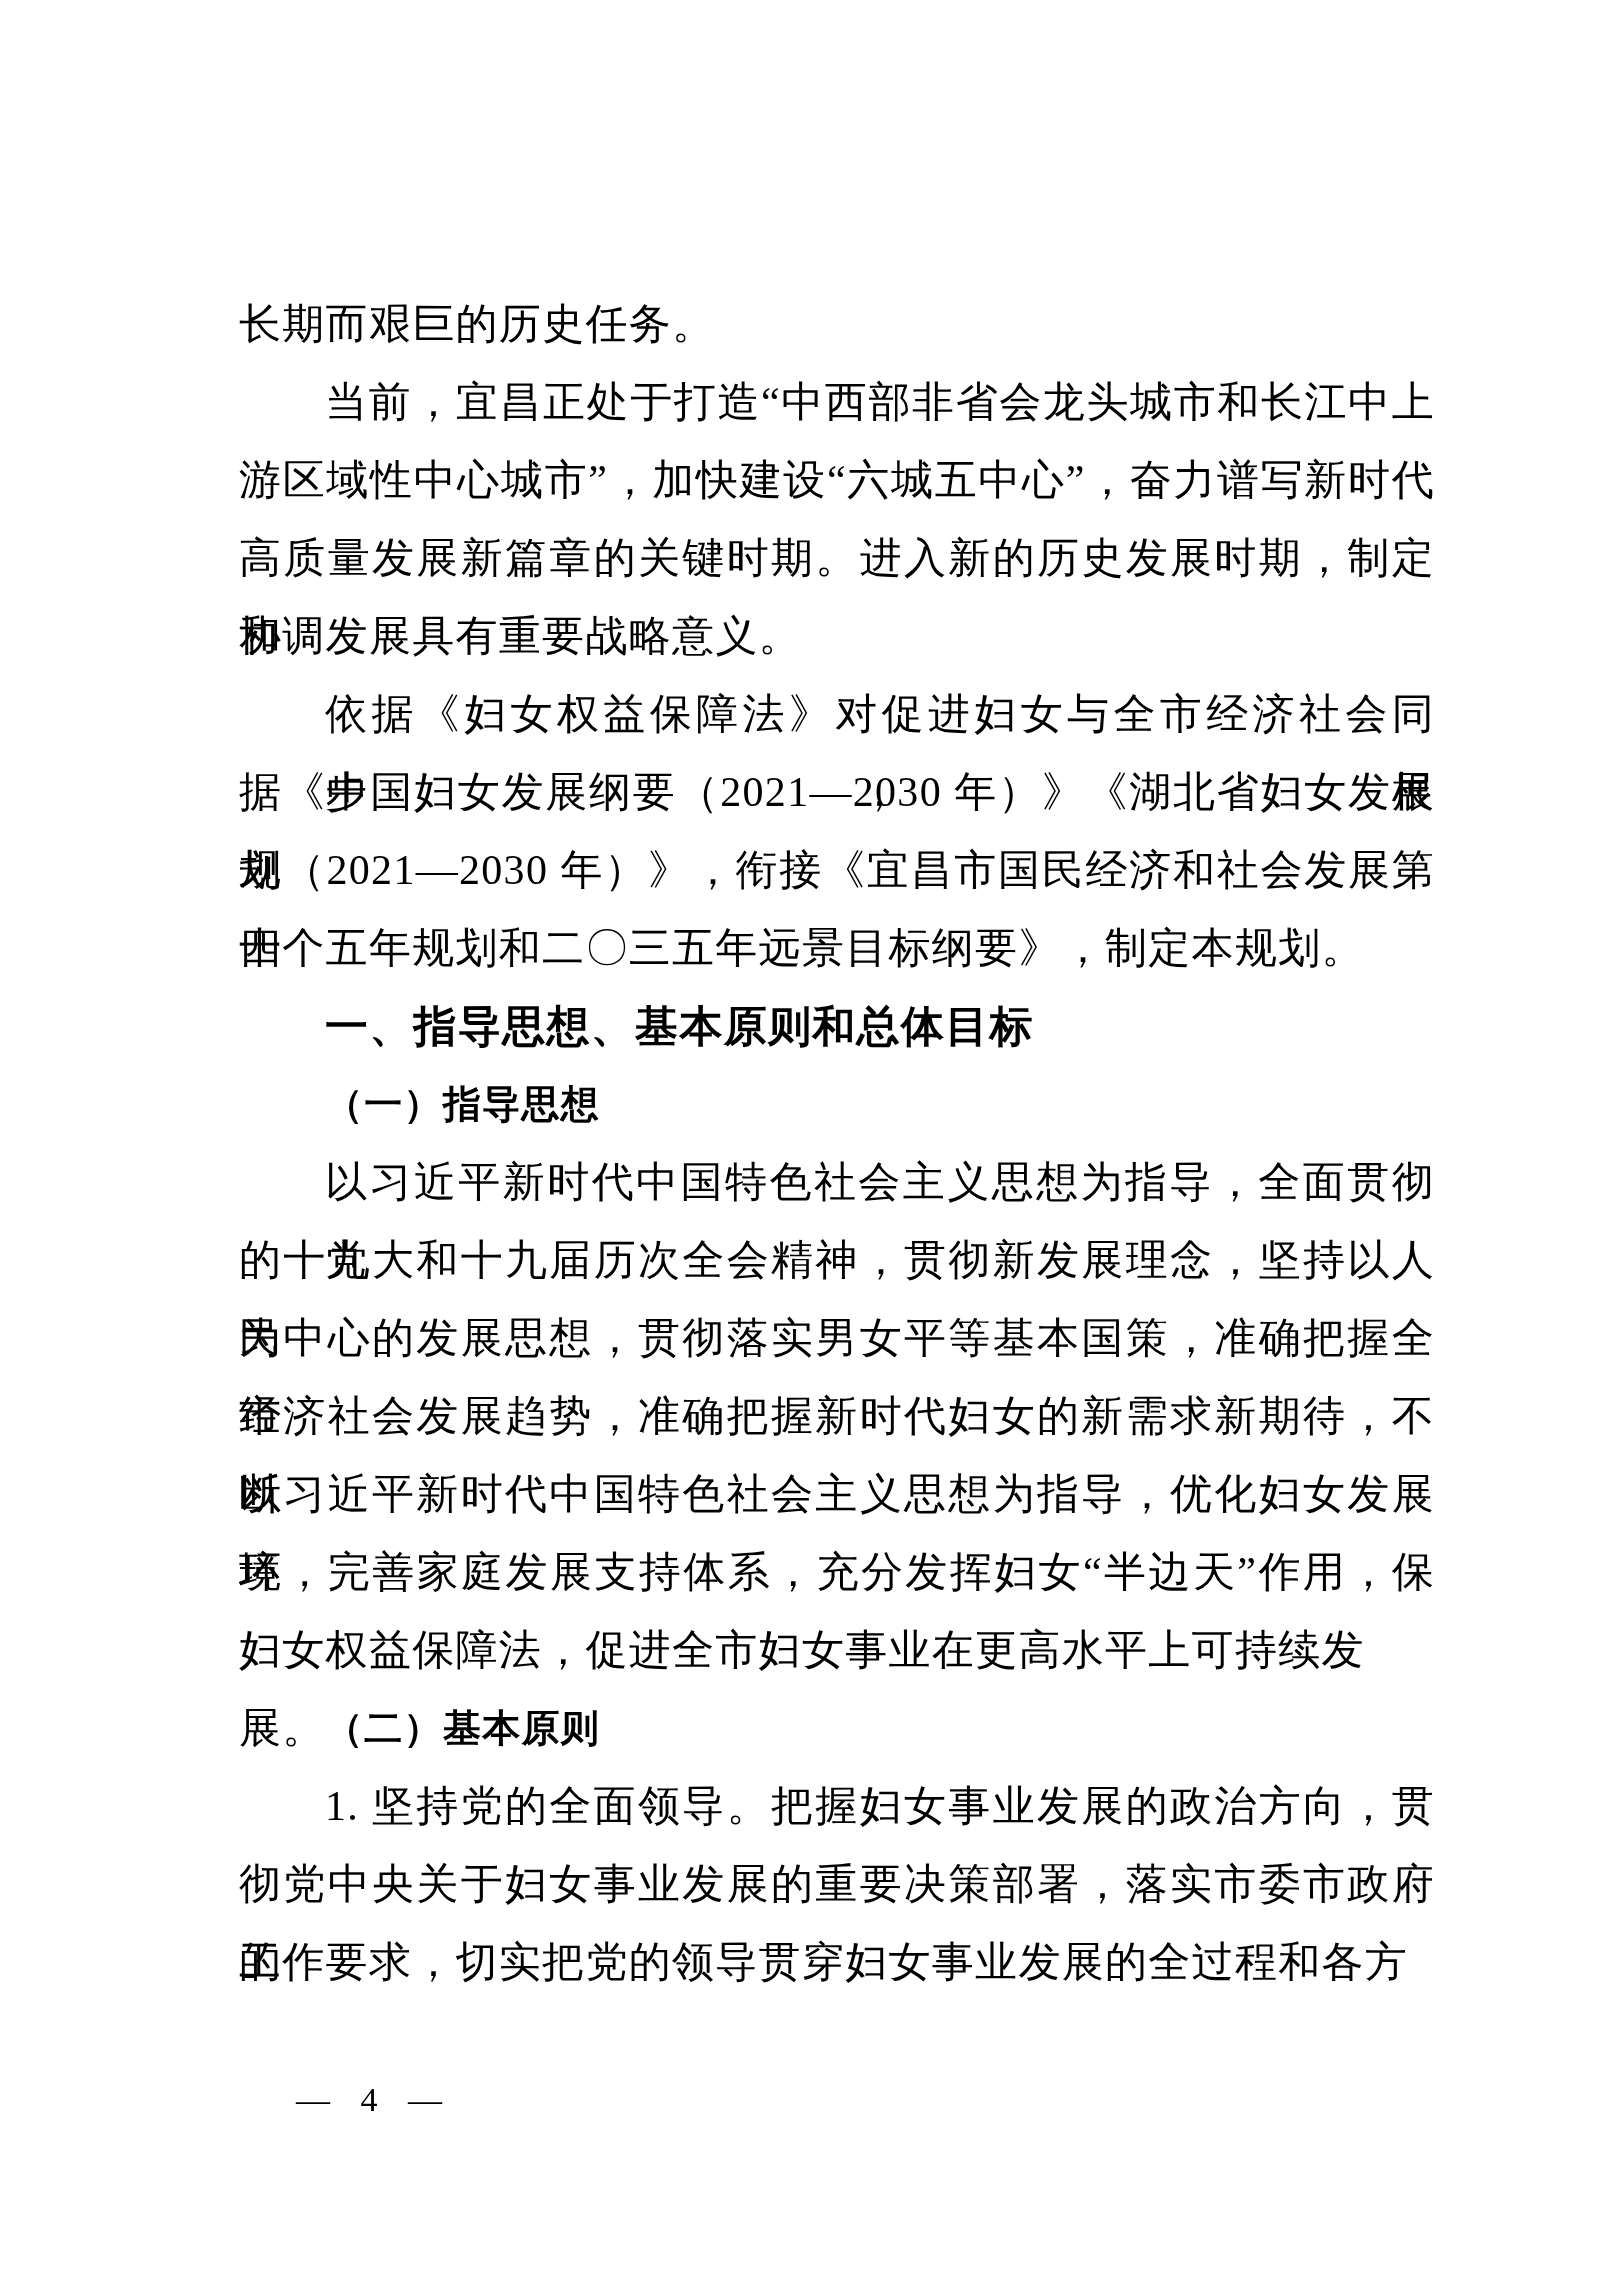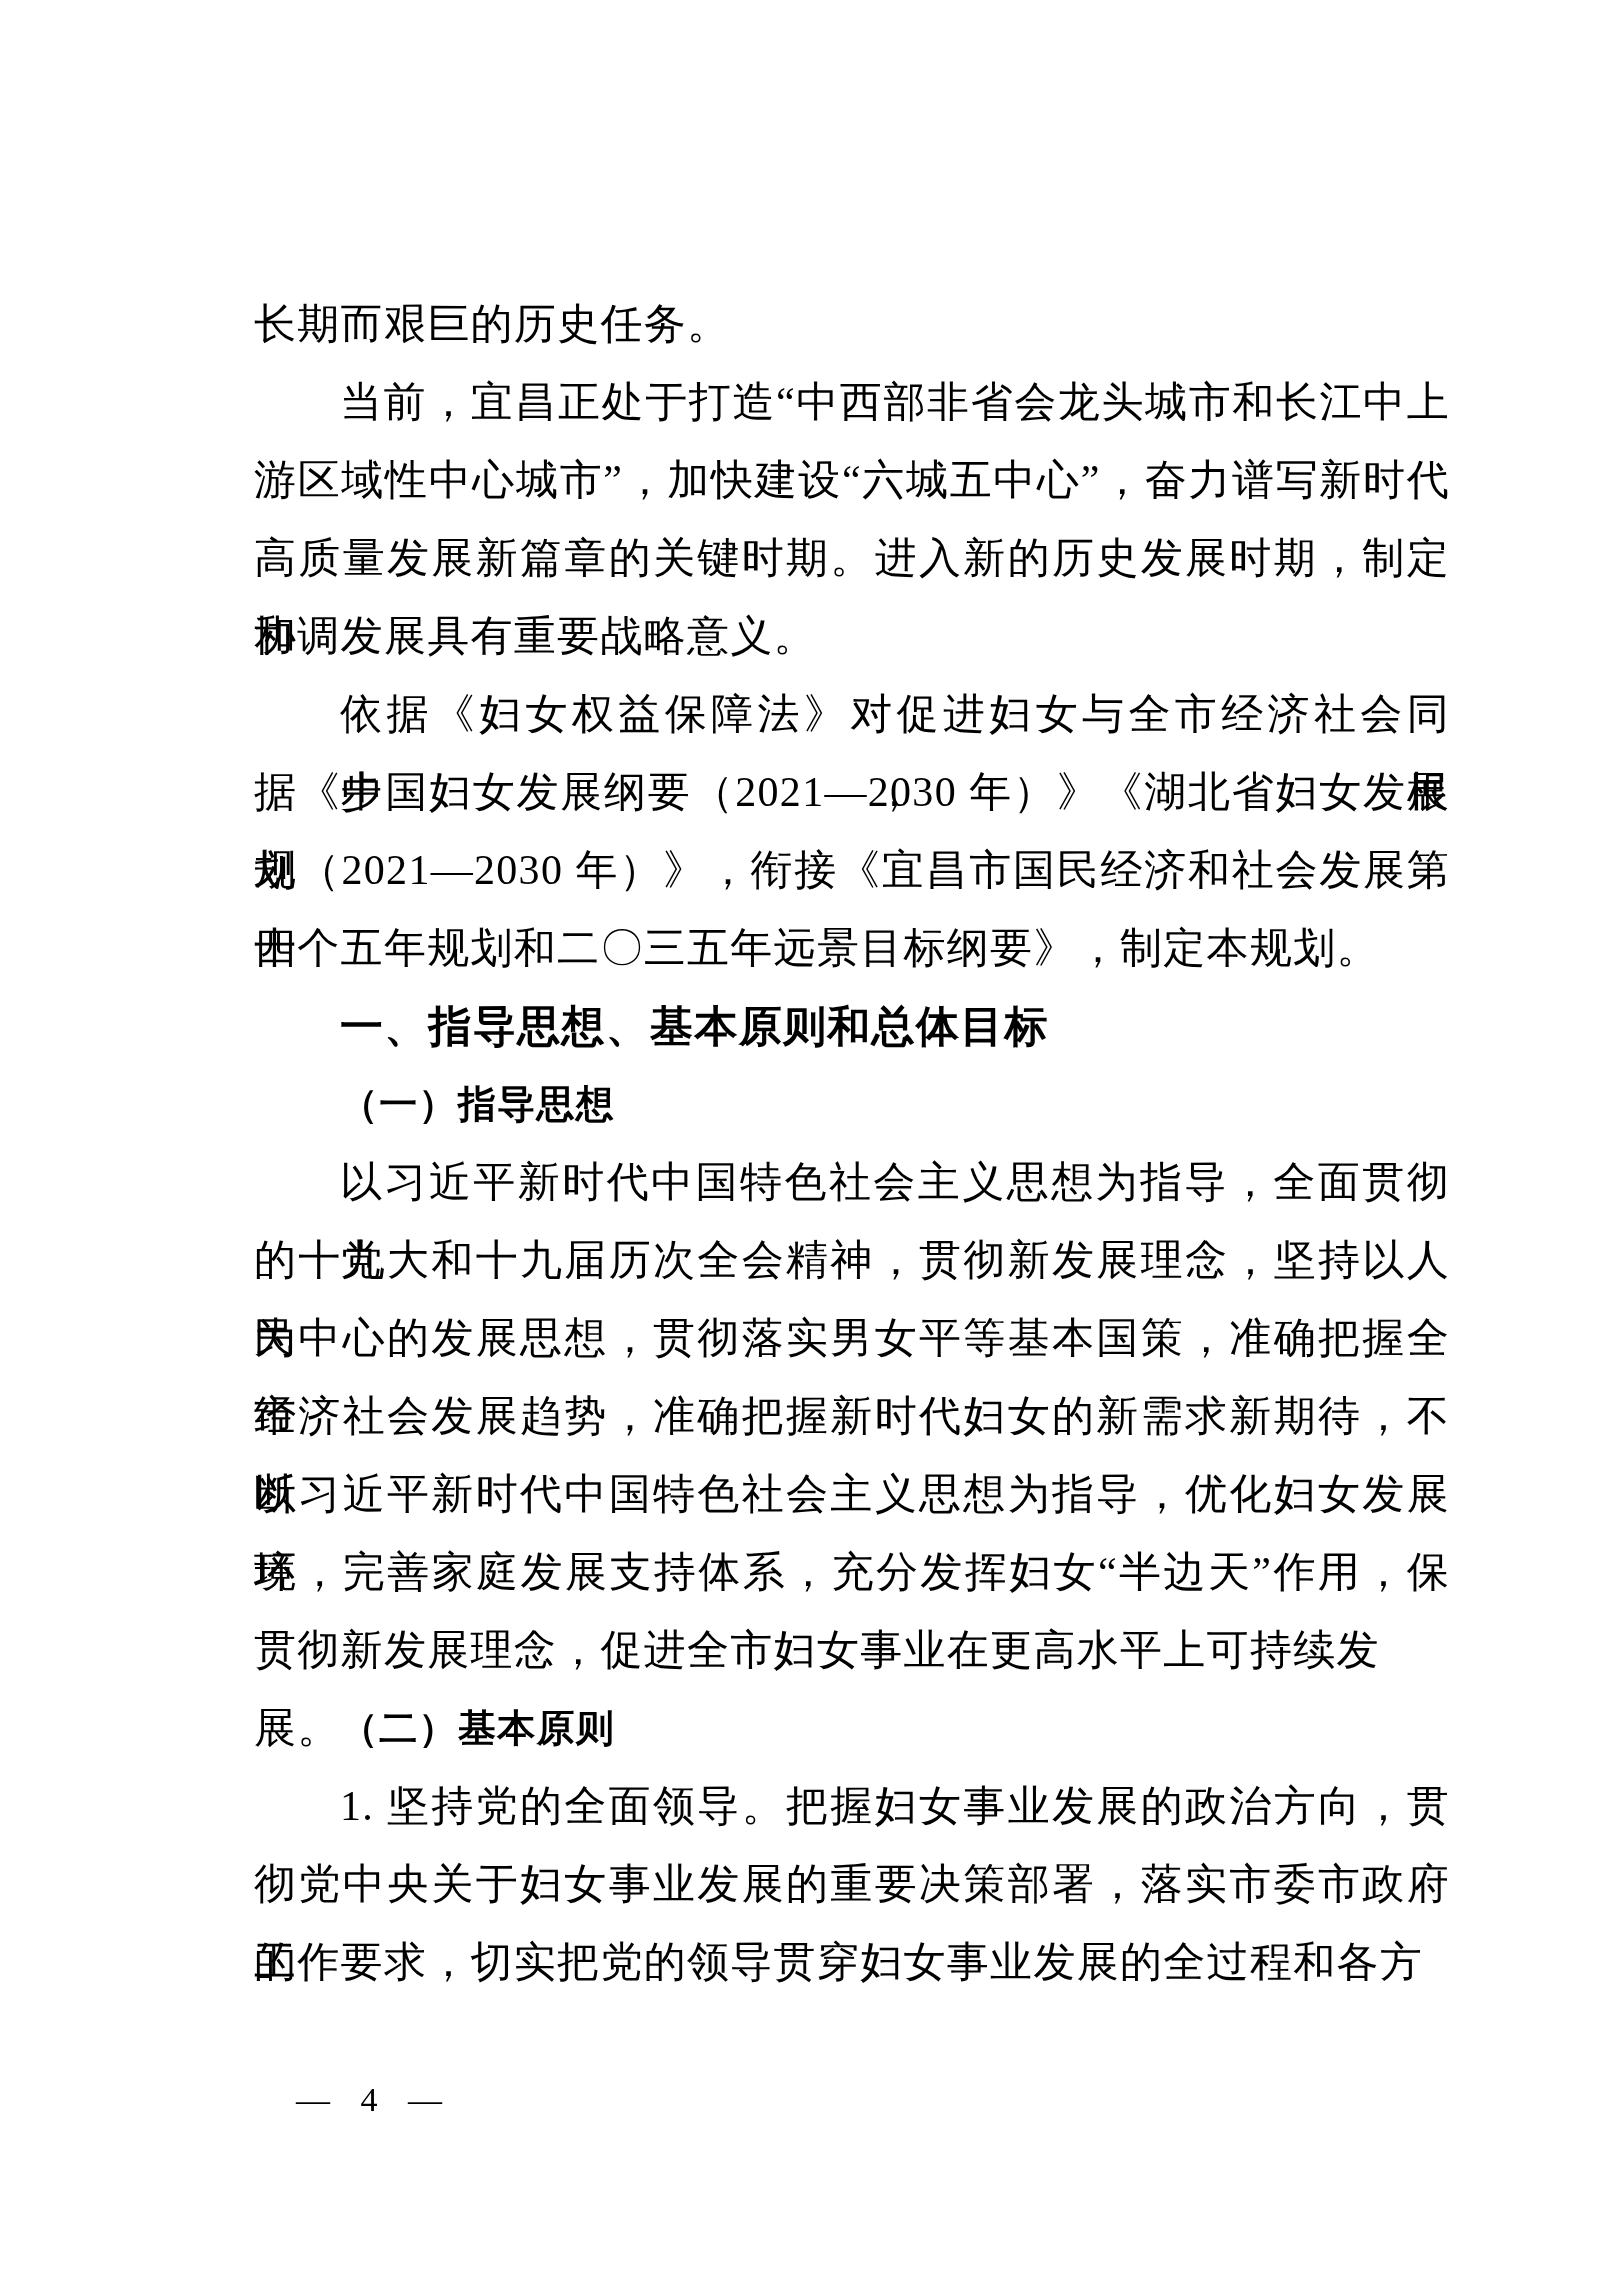--- a/index.html
+++ b/index.html
@@ -12,21 +12,21 @@
     color: #000000;
   }
   .page {
     position: absolute;
     inset: 0;
     background: #ffffff;
     overflow: hidden;
   }
   .content {
     position: absolute;
-    left: 254px;
+    left: 239px;
     top: 285px;
     width: 1196px;
   }
   .line {
     height: 78px;
     line-height: 78px;
     font-size: 42px;
     letter-spacing: 1.3px;
     text-align: left;
     white-space: normal;
@@ -76,21 +76,21 @@
     <div class="line just">划（2021—2030 年）》，衔接《宜昌市国民经济和社会发展第十</div>
     <div class="line">四个五年规划和二〇三五年远景目标纲要》，制定本规划。</div>
     <div class="line indent h1">一、指导思想、基本原则和总体目标</div>
     <div class="line indent h2">（一）指导思想</div>
     <div class="line indent just">以习近平新时代中国特色社会主义思想为指导，全面贯彻党</div>
     <div class="line just">的十九大和十九届历次全会精神，贯彻新发展理念，坚持以人民</div>
     <div class="line just">为中心的发展思想，贯彻落实男女平等基本国策，准确把握全市</div>
     <div class="line just">经济社会发展趋势，准确把握新时代妇女的新需求新期待，不断</div>
     <div class="line just">以习近平新时代中国特色社会主义思想为指导，优化妇女发展环</div>
     <div class="line just">境，完善家庭发展支持体系，充分发挥妇女“半边天”作用，保</div>
-    <div class="line">贯彻新发展理念，促进全市妇女事业在更高水平上可持续发展。</div>
+    <div class="line">妇女权益保障法，促进全市妇女事业在更高水平上可持续发展。</div>
     <div class="line indent h2">（二）基本原则</div>
     <div class="line indent just">1. 坚持党的全面领导。把握妇女事业发展的政治方向，贯</div>
     <div class="line just">彻党中央关于妇女事业发展的重要决策部署，落实市委市政府的</div>
     <div class="line">工作要求，切实把党的领导贯穿妇女事业发展的全过程和各方</div>
   </div>
   <div class="footer">— 4 —</div>
 </div>
 
 
 </body></html>

